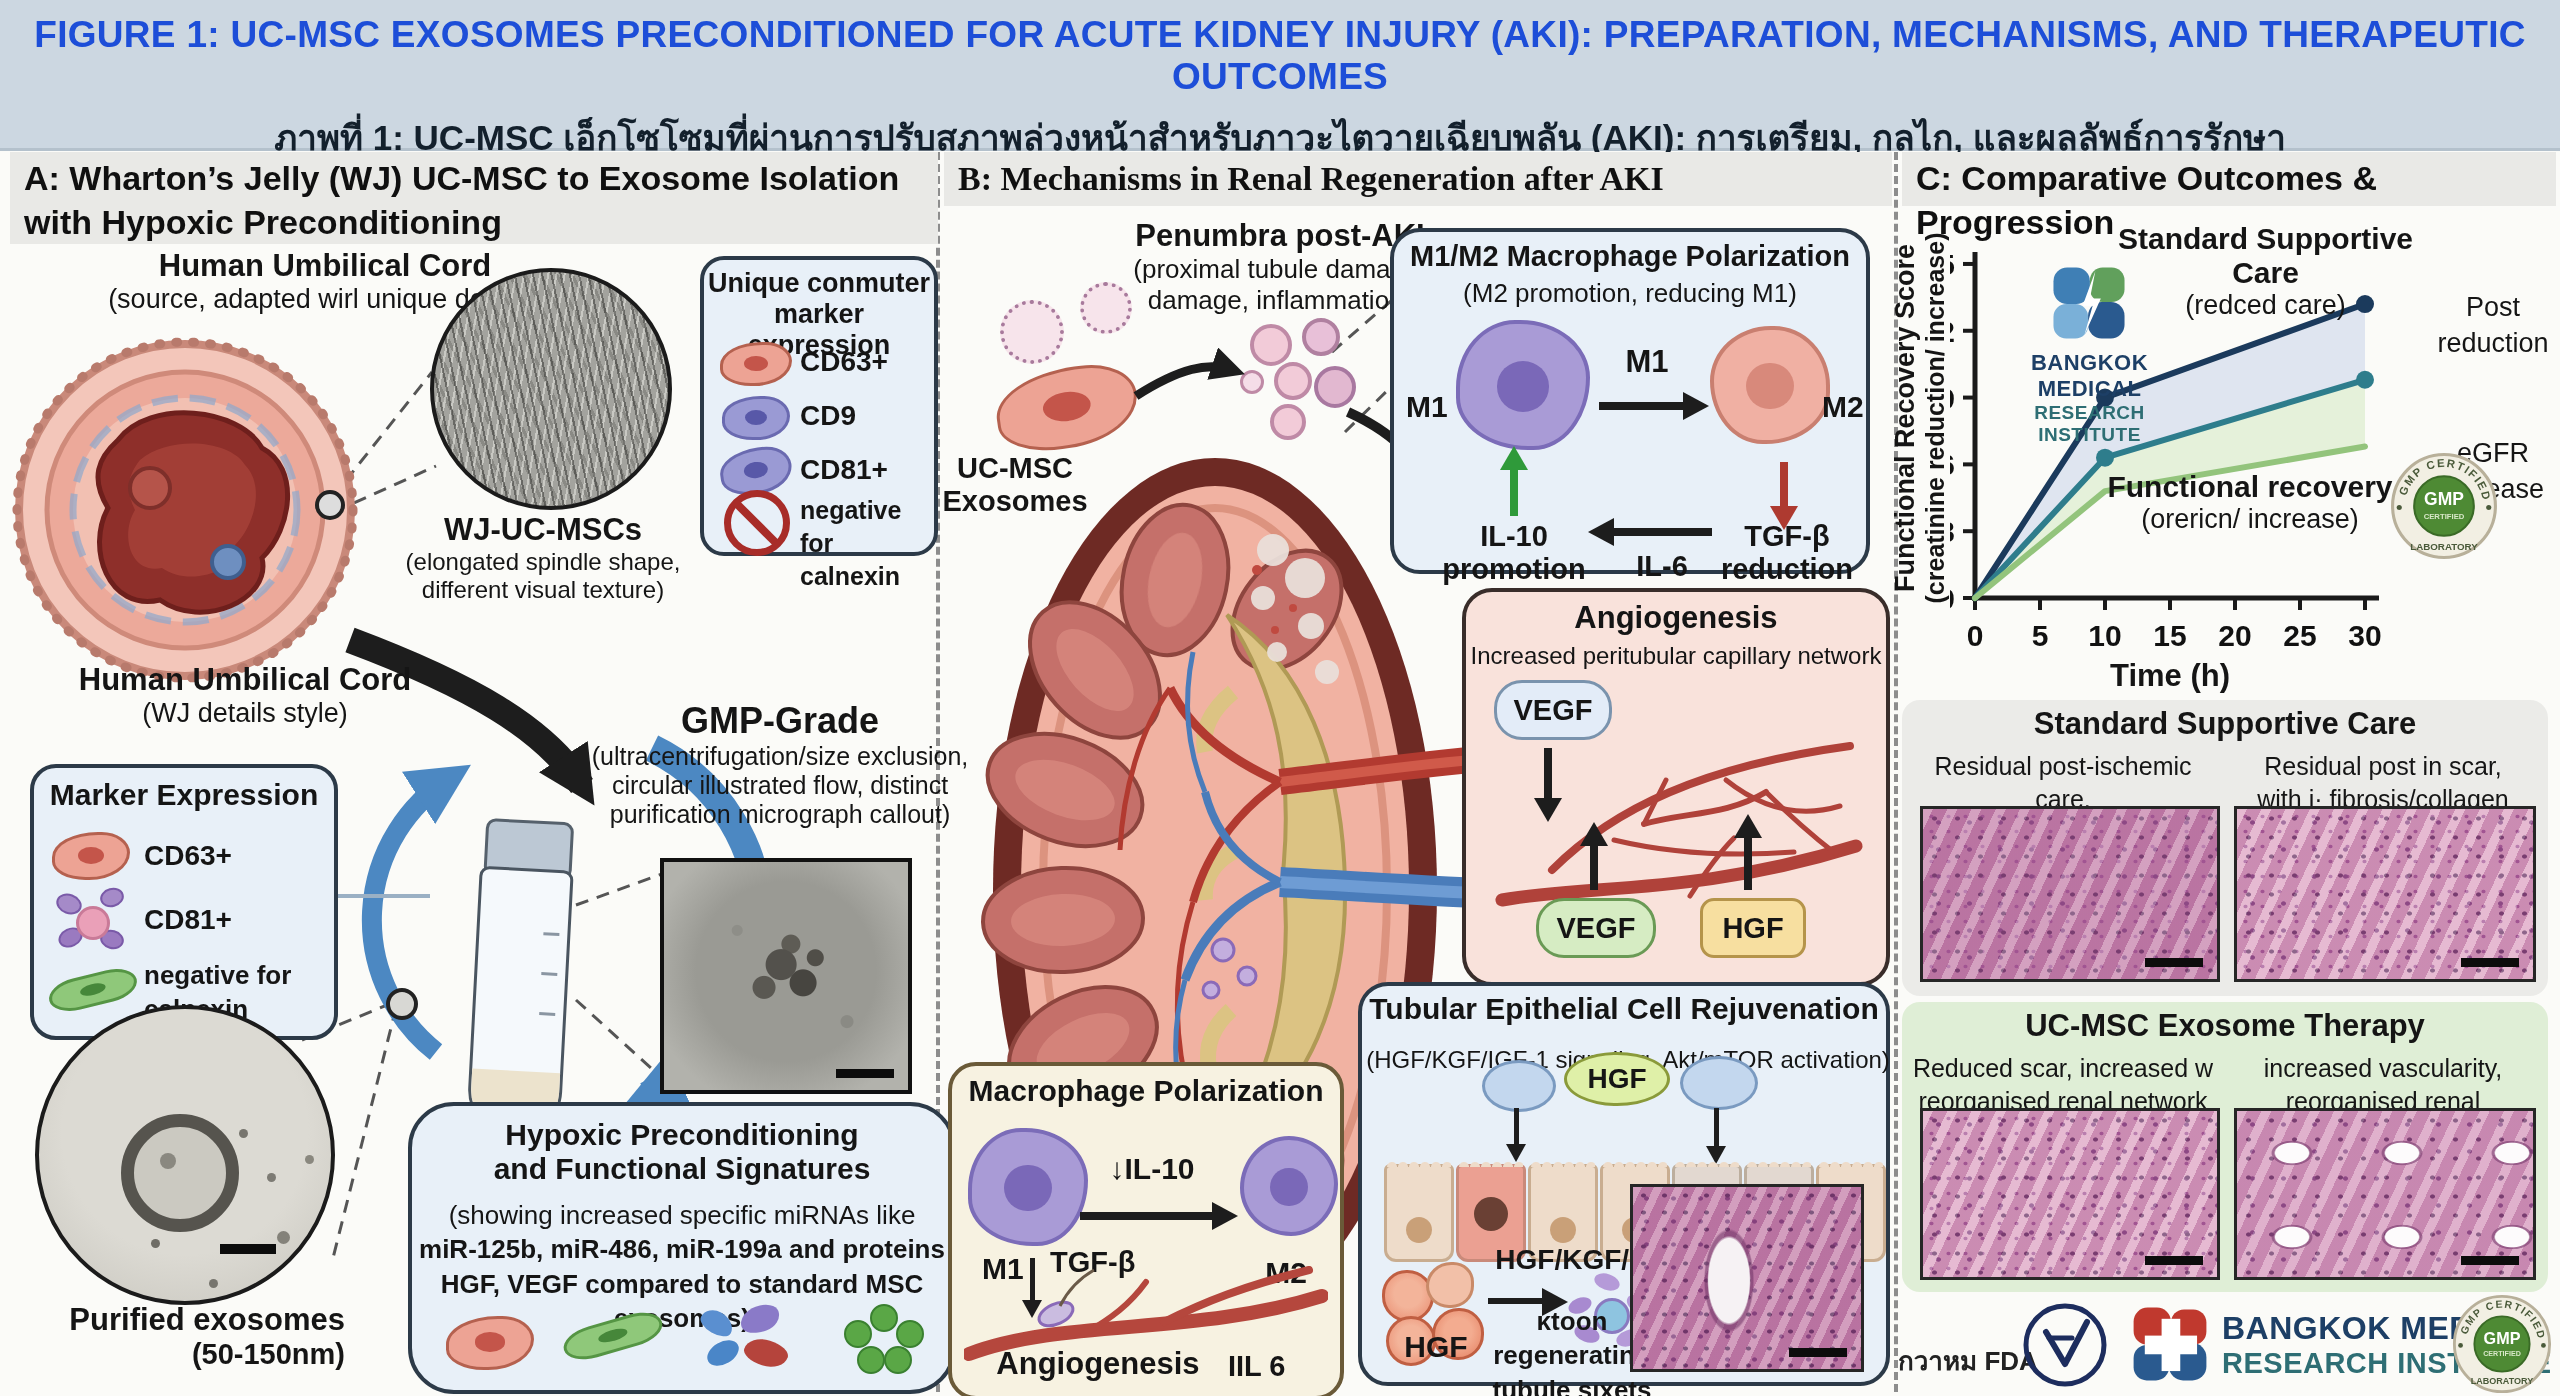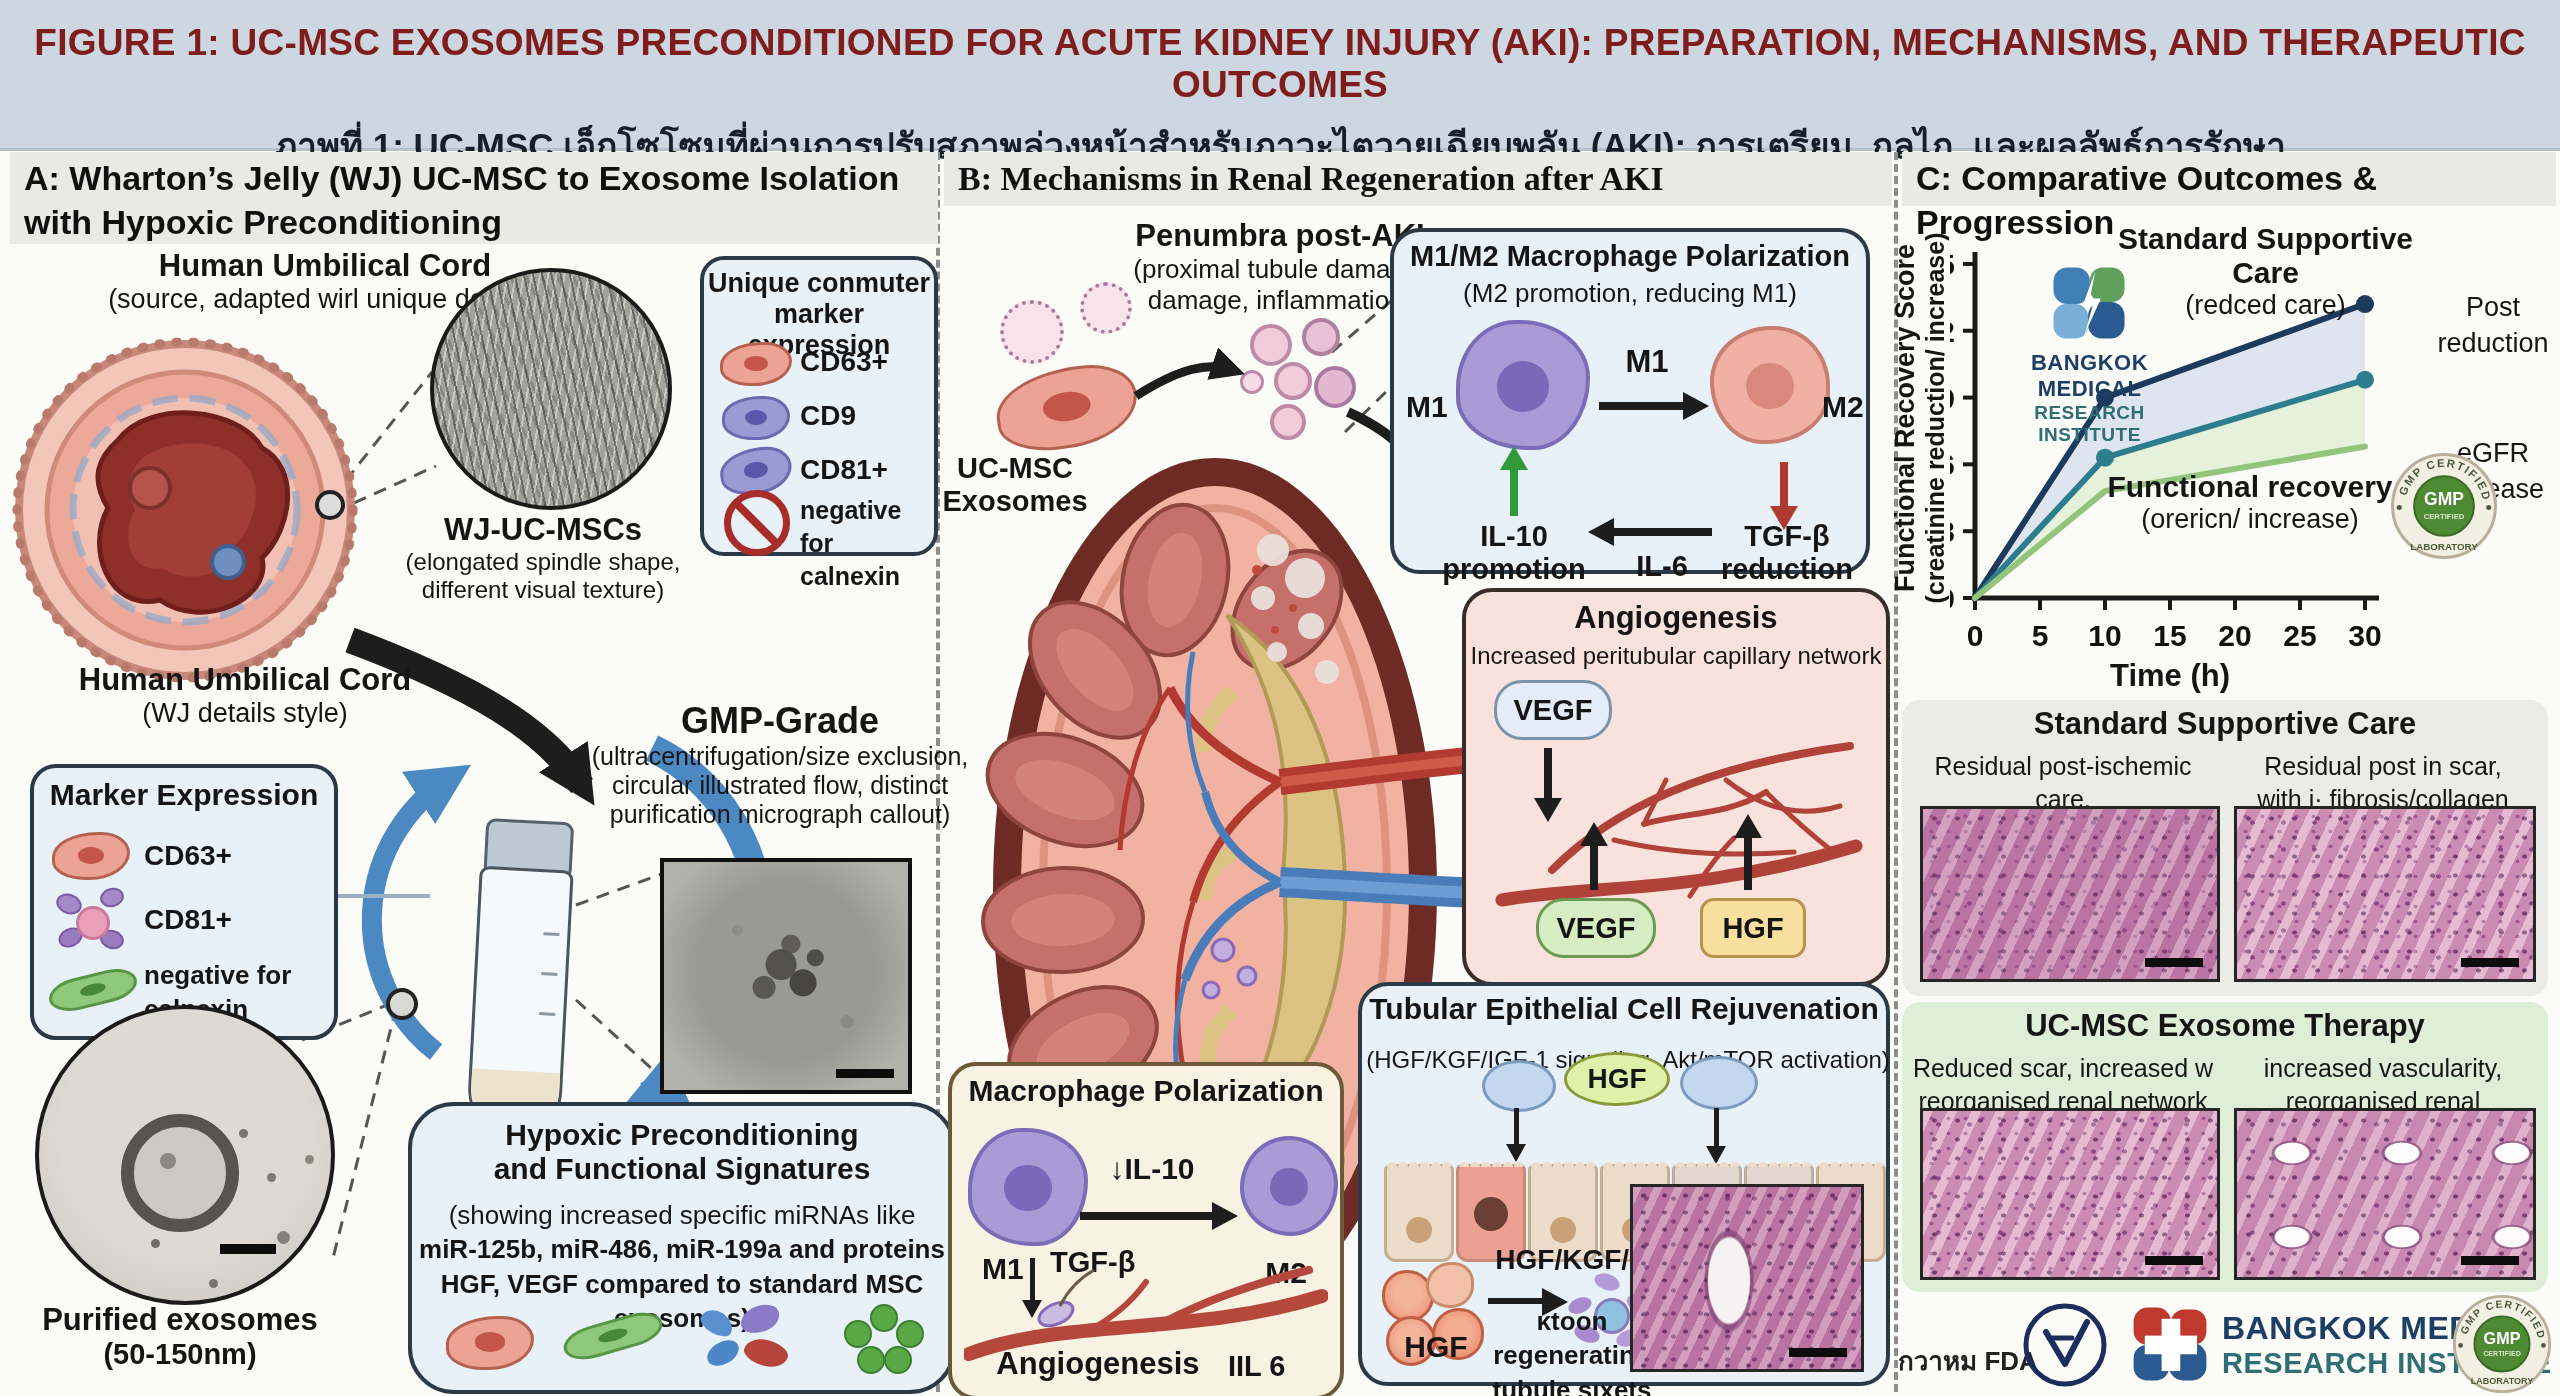--- a/index.html
+++ b/index.html
@@ -1,21 +1,21 @@
 <!DOCTYPE html>
 <html><head>
 <meta charset="utf-8">
 <style>
   html,body{margin:0;padding:0;background:#9aa4ad;font-family:"Liberation Sans",sans-serif;}
   #page{position:relative;width:2560px;height:1396px;background:#fbfbf8;overflow:hidden;color:#151515;}
   .abs{position:absolute;}
   .ctr{text-align:center;}
   
   #titlebar{left:0;top:0;width:2560px;height:148px;background:#ccd7e1;border-bottom:3px solid #b4c1cc;}
-  .title-en{font-size:37px;font-weight:bold;letter-spacing:.3px;padding-top:22px;color:#7f1d1d;}
+  .title-en{font-size:37px;font-weight:bold;letter-spacing:.3px;padding-top:14px;color:#1d4ed8;}
   .title-th{font-size:35px;font-weight:bold;padding-top:12px;color:#13202c;}
   
   .phead{background:#e9e9e6;font-weight:bold;font-size:34px;color:#101010;line-height:1.28;padding:5px 14px;}
   .divider{border-left:4px dashed #8d8d8d;width:0;}
   .box{position:absolute;border:4px solid #2c3a48;border-radius:32px;}
   .bluebox{background:#e8f0f8;}
   .pinkbox{background:#f9e2db;border-color:#392d2a;}
   .creambox{background:#f7f2e1;border-color:#6a5a38;}
   .graysec{position:absolute;background:#ebebe8;border-radius:18px;}
   .greensec{position:absolute;background:#dfeed6;border-radius:18px;}
@@ -236,21 +236,21 @@
     <div class="t25">purification micrograph callout)</div>
   </div>
 
   <div class="abs em" style="left:660px;top:858px;width:244px;height:228px;"></div>
 
   <div class="abs pcircle" style="left:35px;top:1005px;width:292px;height:292px;">
     <div class="pring"></div>
     <span class="pdots"></span>
     <div class="pbar"></div>
   </div>
-  <div class="abs ctr" style="left:15px;top:1302px;width:330px;">
+  <div class="abs ctr" style="left:15px;top:1302px;width:330px;text-align:right;">
     <div class="b31">Purified exosomes</div>
     <div class="b29">(50-150nm)</div>
   </div>
 
   <div class="box bluebox" style="left:408px;top:1102px;width:540px;height:284px;border-radius:46px;">
     <div class="abs ctr" style="left:0;top:12px;width:100%;">
       <div class="b30">Hypoxic Preconditioning</div>
       <div class="b30">and Functional Signatures</div>
     </div>
     <div class="abs ctr t26 lh13" style="left:0;top:92px;width:100%;">

